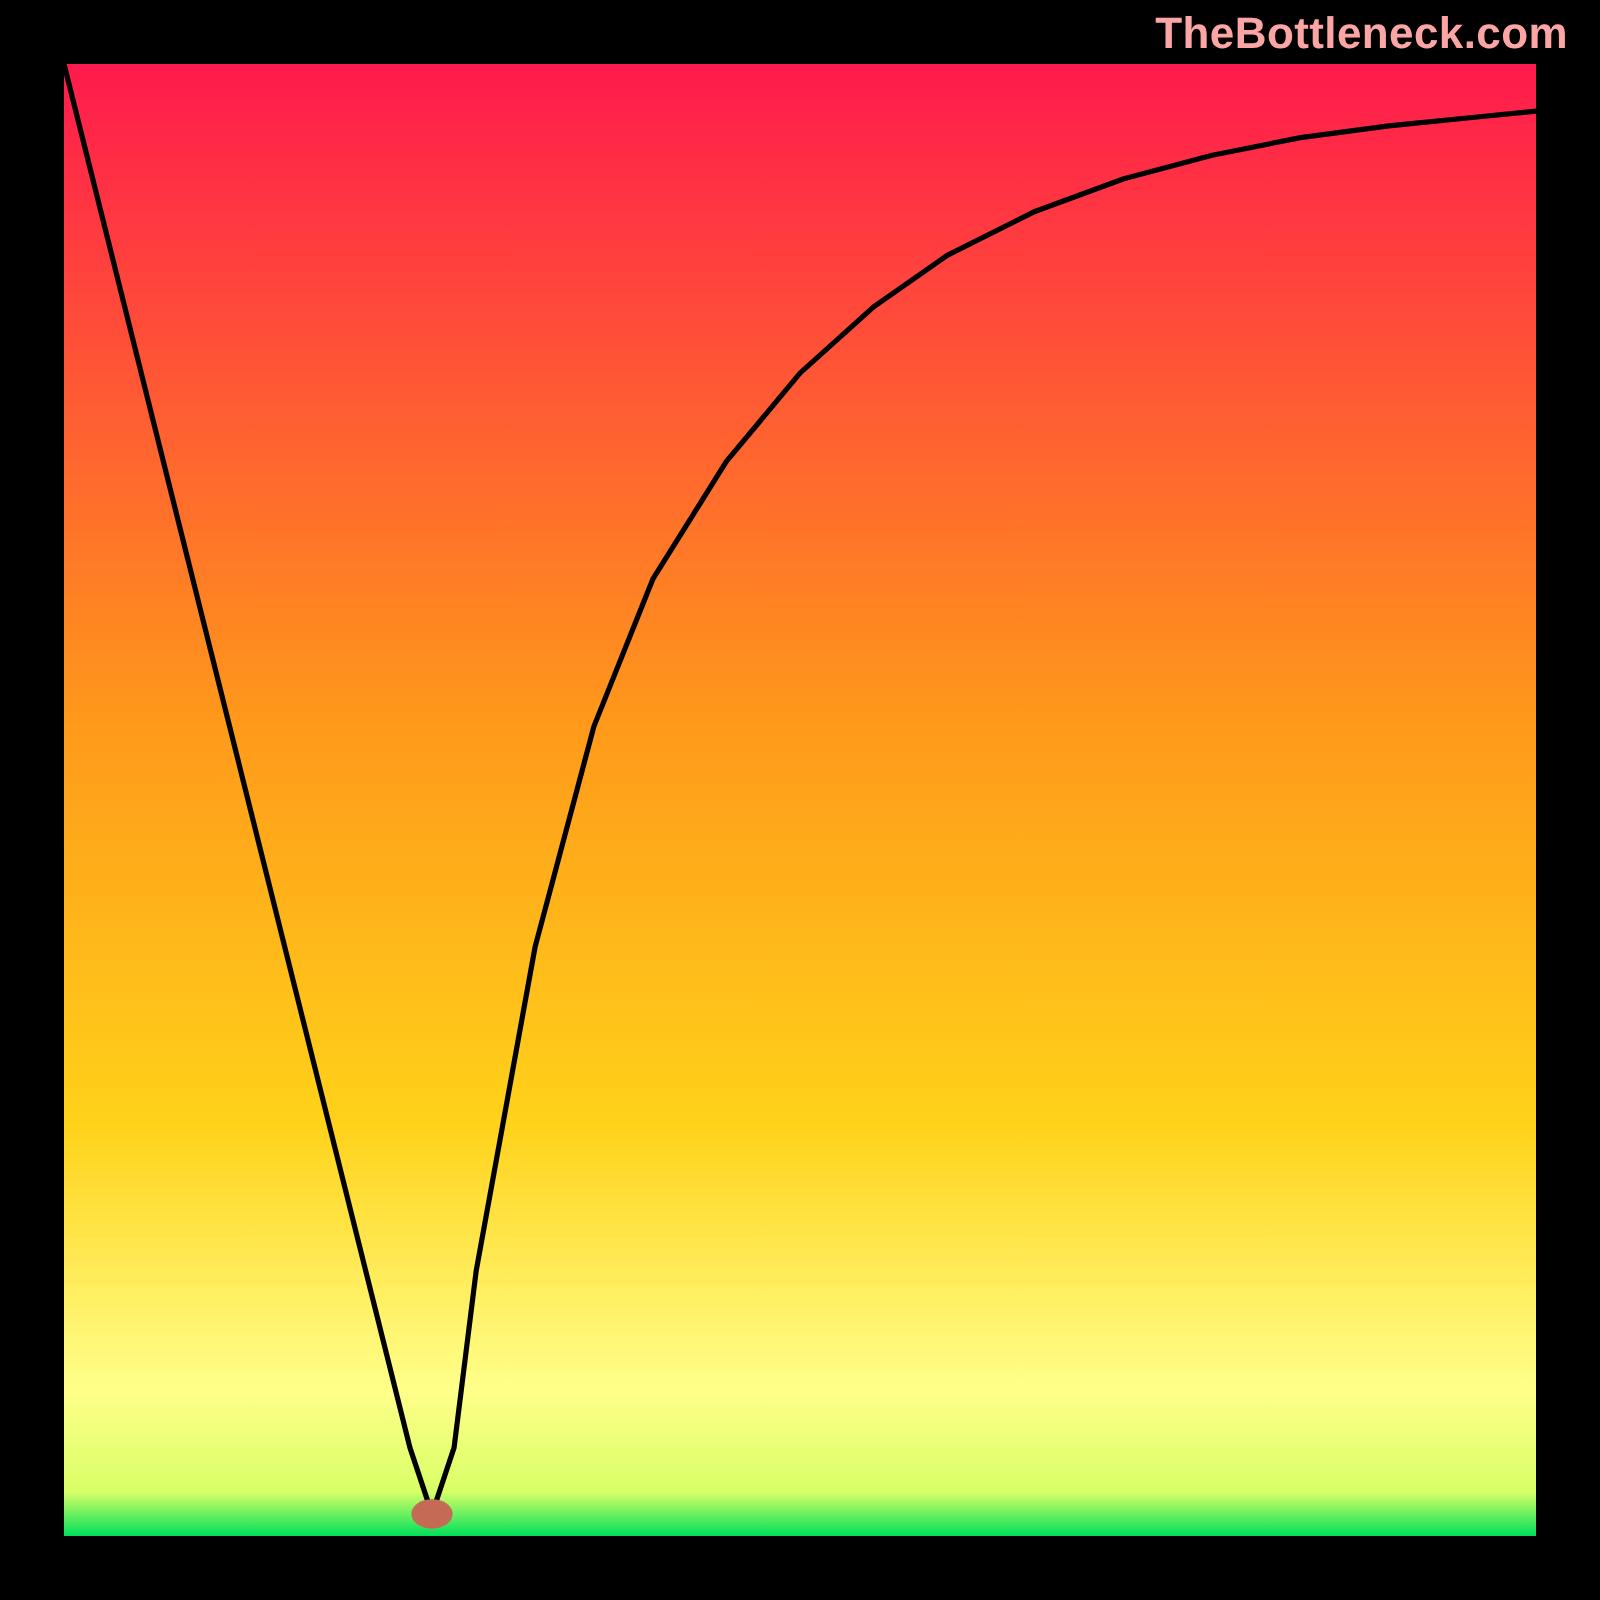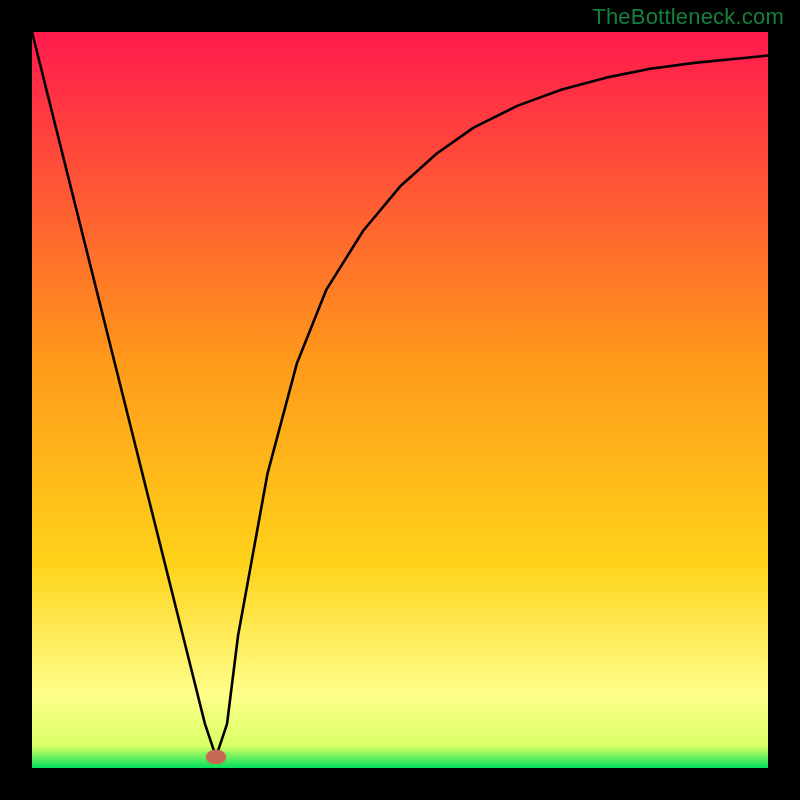--- a/index.html
+++ b/index.html
@@ -14,23 +14,23 @@
   .frame {
     position: relative;
     width: 800px;
     height: 800px;
     background: #000;
   }
   .watermark {
     position: absolute;
     top: 4px;
     right: 16px;
-    color: #15803d;
+    color: #fca5a5;
     font-size: 22px;
-    font-weight: 400;
+    font-weight: 700;
     letter-spacing: 0.2px;
     user-select: none;
     margin-left: 39px;
   }
   .plot-wrap {
     position: absolute;
     left: 32px;
     top: 32px;
     width: 736px;
     height: 736px;

